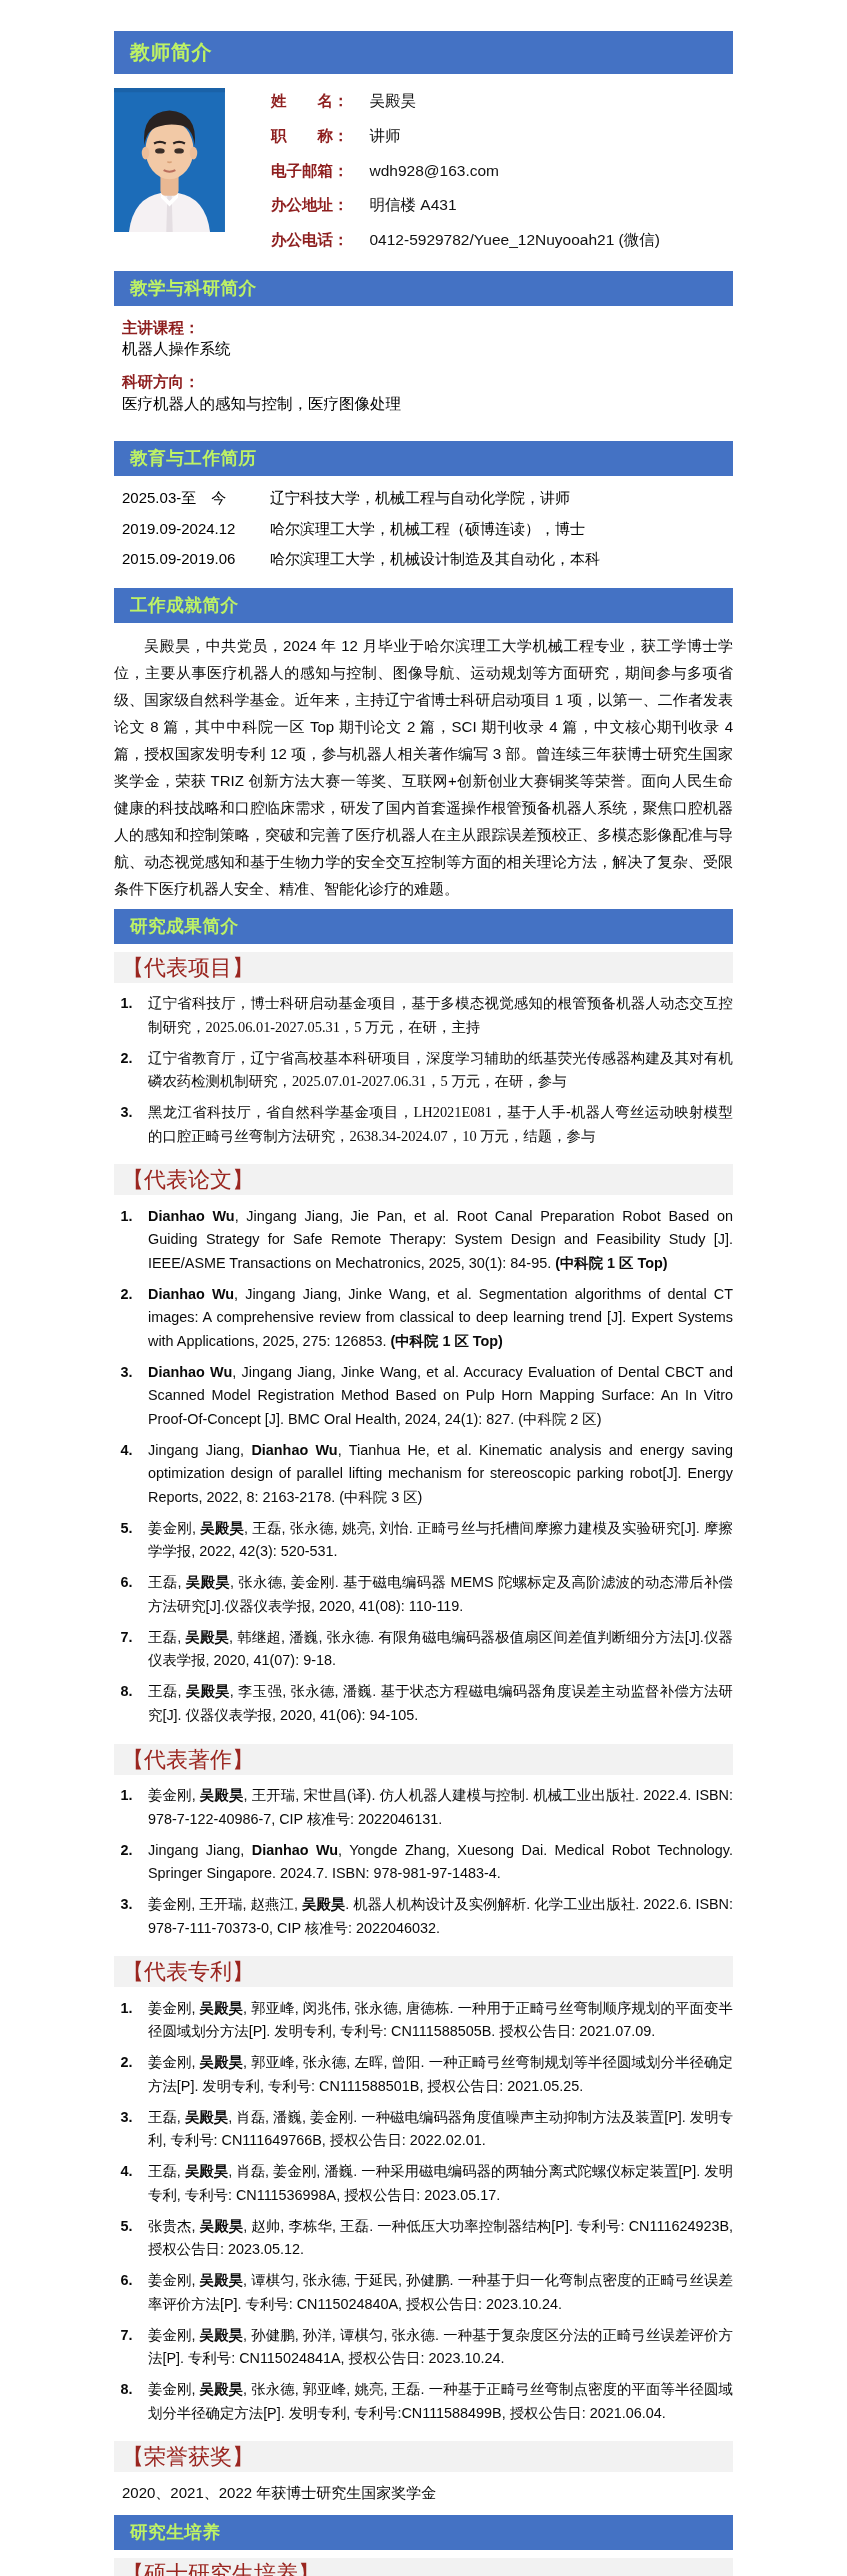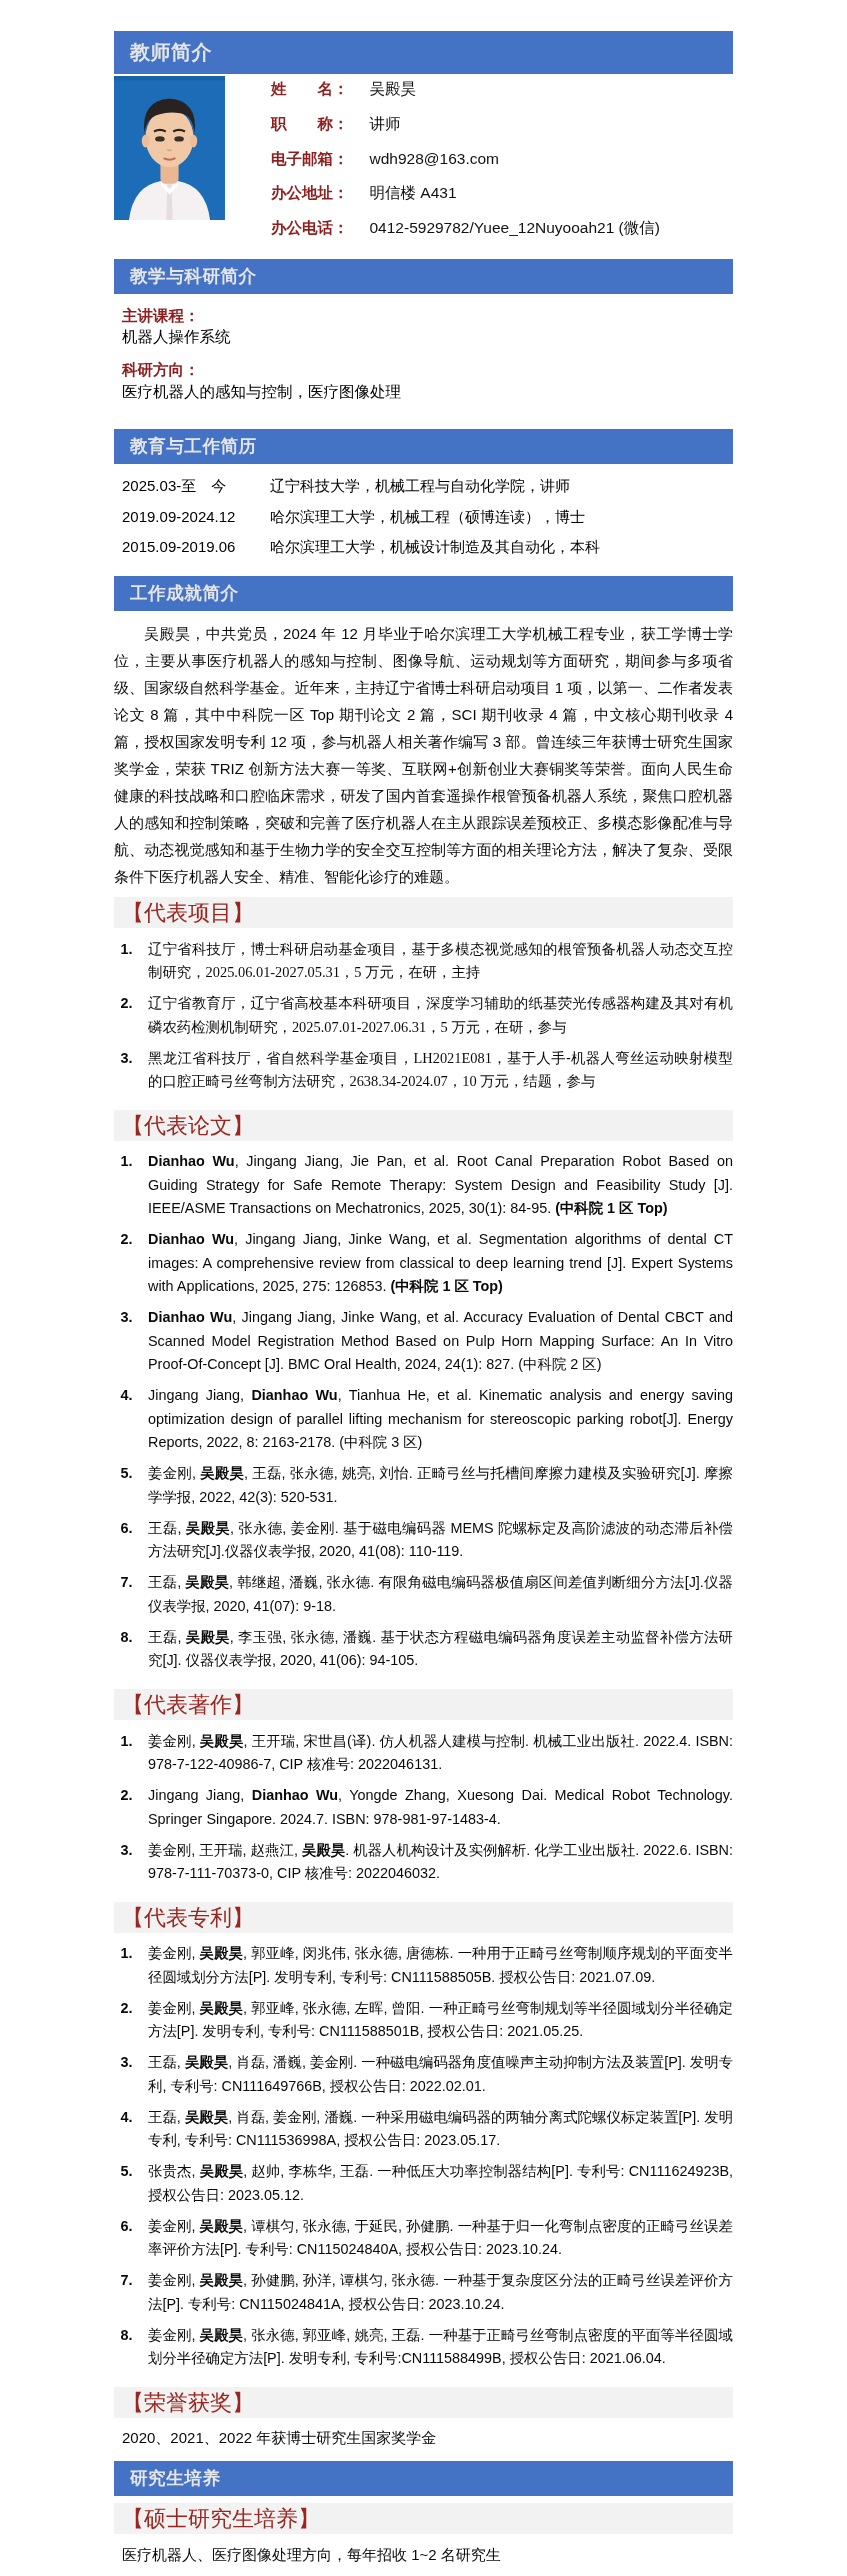--- a/index.html
+++ b/index.html
@@ -1,23 +1,23 @@
 <!DOCTYPE html>
 <html lang="zh" style="font-size:8.5px"><head>
 <meta charset="utf-8">
 <style>
   html,body{margin:0;padding:0;background:#ffffff;}
   body{font-family:"Liberation Sans","DejaVu Sans",sans-serif;color:#000;}
   .page{width:847px;box-sizing:border-box;padding:31px 114px 37px 114px;background:#fff;}
 
-  .bar{background:#4472C4;color:#e5e5e5;font-weight:bold;height:35px;line-height:35px;
+  .bar{background:#4472C4;color:#bef264;font-weight:bold;height:35px;line-height:35px;
        font-size:17.6px;padding-left:16px;margin-top:5.3px;letter-spacing:0.5px;}
   .bar-lg{height:43px;line-height:43px;font-size:20px;margin-top:0;}
 
-  .profile{display:flex;margin-top:2px;margin-bottom:7.5px;}
+  .profile{display:flex;margin-top:14px;margin-bottom:7.5px;}
   .photo{width:111px;height:144px;flex:none;overflow:hidden;}
   .fields{margin-left:46px;padding-top:2.1px;}
   .info-row{display:flex;margin-bottom:13.3px;font-size:15.5px;line-height:21.4px;}
   .info-label{color:#8E1F1F;font-weight:bold;width:91px;flex:none;}
   .info-value{margin-left:7.5px;color:#111;}
 
   .kv-block{padding:10.7px 0 9.6px 8px;}
   .kv-row{display:flex;font-size:15.5px;line-height:21.4px;margin-bottom:11.7px;flex-direction:column;}
   .kv-label{color:#8E1F1F;font-weight:bold;width:124px;flex:none;}
 
@@ -125,20 +125,23 @@
       <span class="edu-period">2015.09-2019.06</span>
       <span class="edu-detail">哈尔滨理工大学，机械设计制造及其自动化，本科</span>
     </div>
   </div>
 
   <div class="bar">
     <span>工作成就简介</span>
   </div>
   <p class="para">吴殿昊，中共党员，2024 年 12 月毕业于哈尔滨理工大学机械工程专业，获工学博士学位，主要从事医疗机器人的感知与控制、图像导航、运动规划等方面研究，期间参与多项省级、国家级自然科学基金。近年来，主持辽宁省博士科研启动项目 1 项，以第一、二作者发表论文 8 篇，其中中科院一区 Top 期刊论文 2 篇，SCI 期刊收录 4 篇，中文核心期刊收录 4 篇，授权国家发明专利 12 项，参与机器人相关著作编写 3 部。曾连续三年获博士研究生国家奖学金，荣获 TRIZ 创新方法大赛一等奖、互联网+创新创业大赛铜奖等荣誉。面向人民生命健康的科技战略和口腔临床需求，研发了国内首套遥操作根管预备机器人系统，聚焦口腔机器人的感知和控制策略，突破和完善了医疗机器人在主从跟踪误差预校正、多模态影像配准与导航、动态视觉感知和基于生物力学的安全交互控制等方面的相关理论方法，解决了复杂、受限条件下医疗机器人安全、精准、智能化诊疗的难题。</p>
 
+  <div class="bar">
+    <span>研究成果简介</span>
+  </div>
 
   <div class="band">
     <span class="band-title">【代表项目】</span>
   </div>
   <div class="nlist">
 
       <div class="nitem">
         <span class="num">1.</span>
         <span class="itext"><span>辽宁省科技厅，博士科研启动基金项目，基于多模态视觉感知的根管预备机器人动态交互控制研究，</span><span class="serif">2025.06.01-2027.05.31，5 万元，在研，主持</span></span>
       </div>

